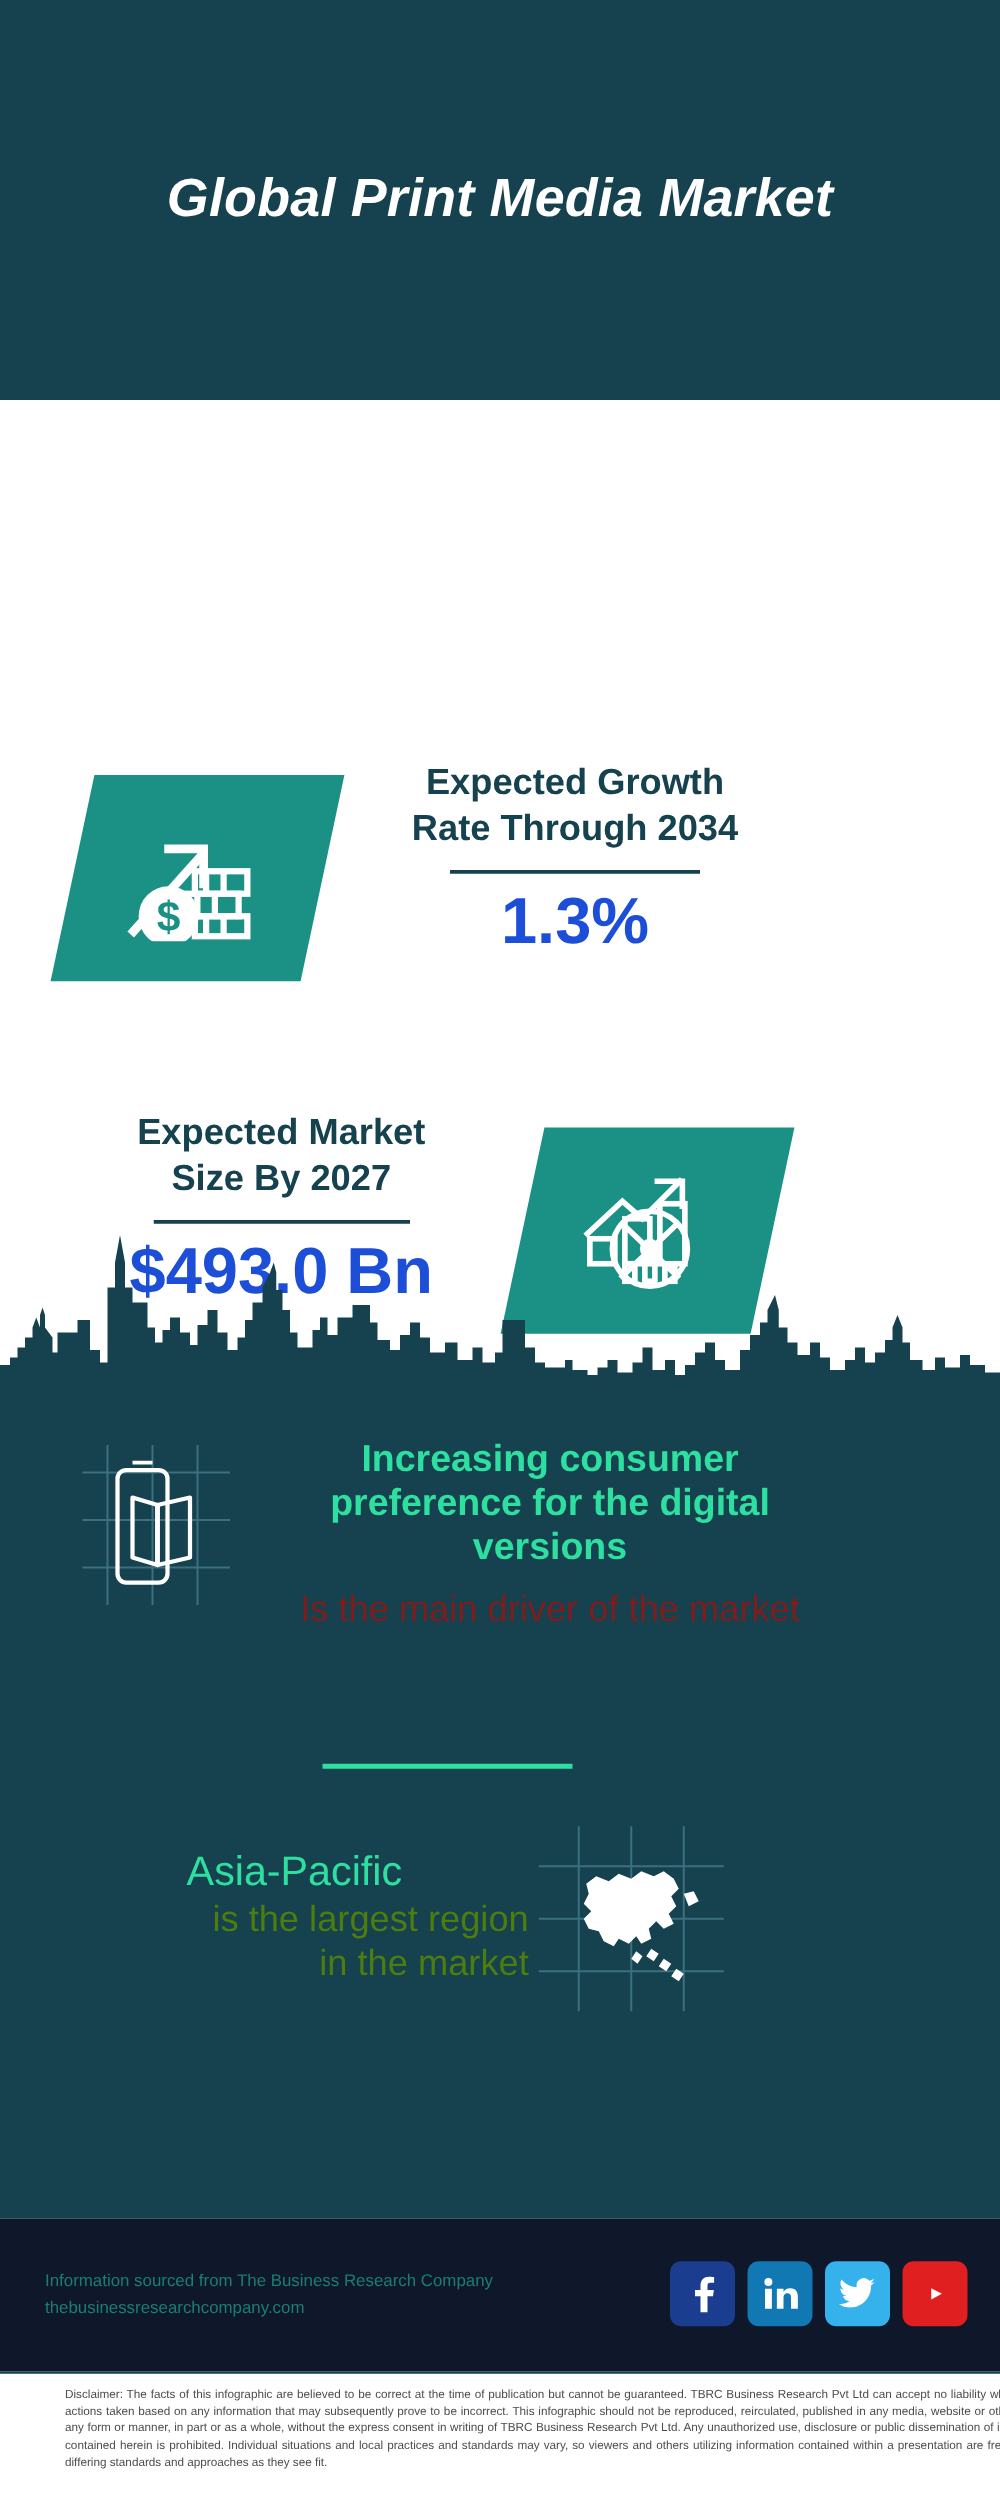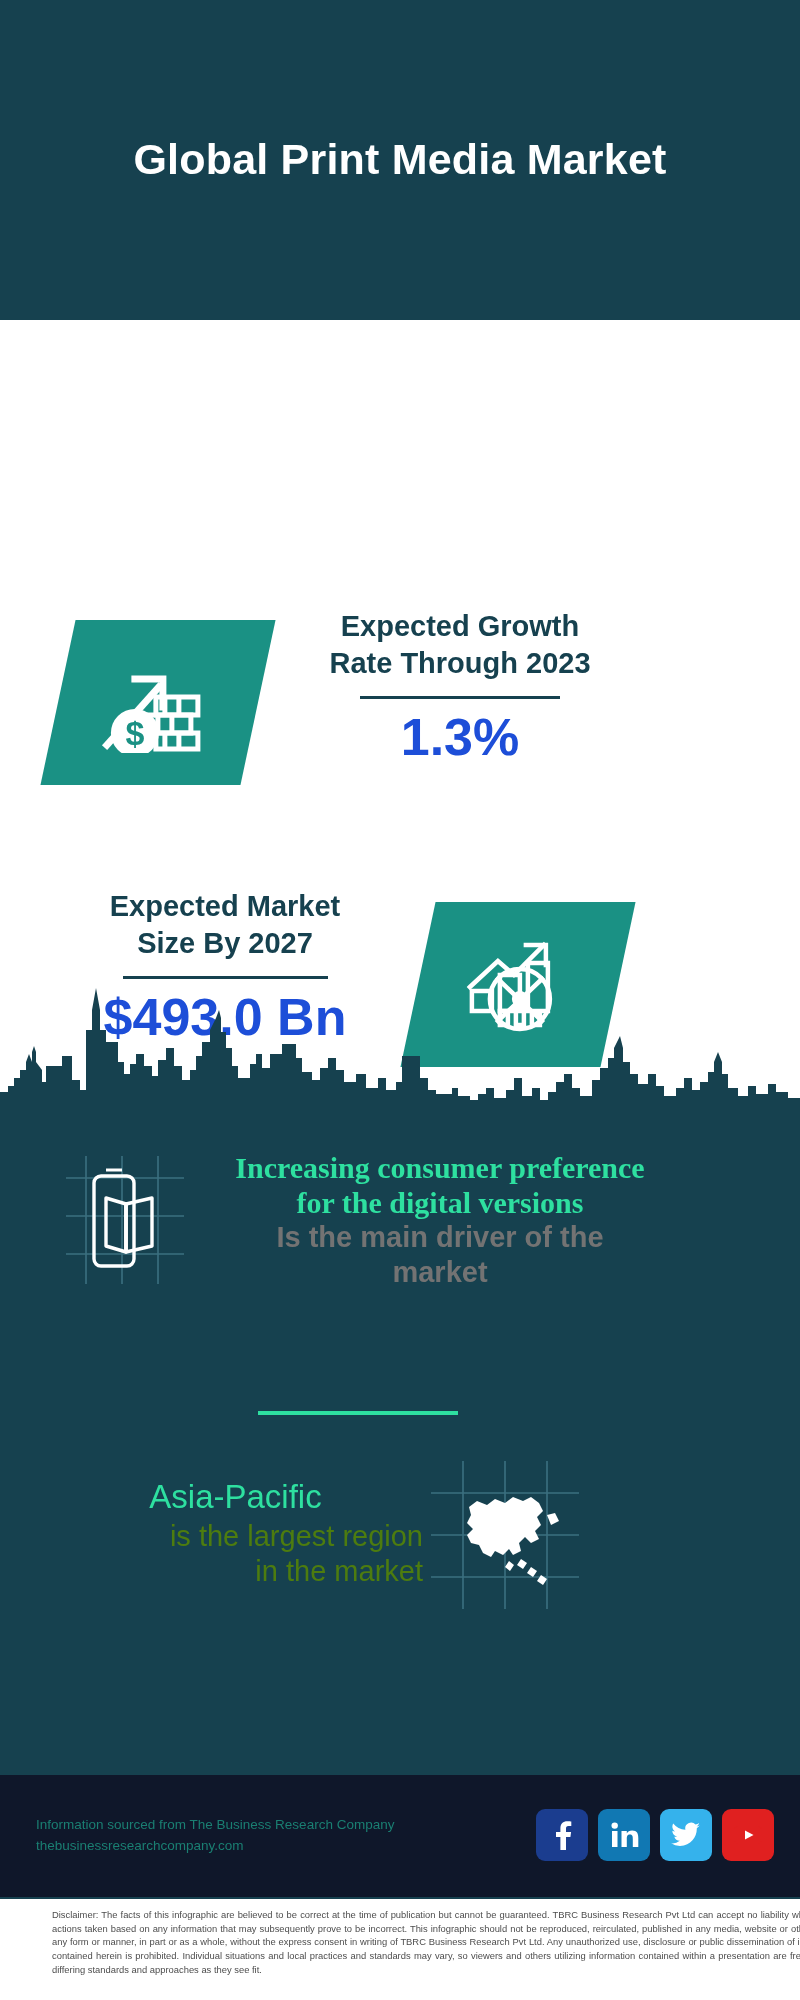--- a/index.html
+++ b/index.html
@@ -12,21 +12,21 @@
   .page { position:relative; width:800px; height:2000px; background:#fff; }
 
   
   .header {
     position:absolute; left:0; top:0; width:800px; height:320px;
     background:#16414f;
     display:flex; align-items:center; justify-content:center;
   }
   .header-title {
     color:#ffffff; font-size:43px; font-weight:bold; letter-spacing:.2px;
-    text-align:center; line-height:1.15;
+    text-align:center; line-height:1.15;font-style:italic;
   }
 
   
   .stats { position:absolute; left:0; top:320px; width:800px; height:650px; background:#fff; }
 
   .para-icon {
     position:absolute;
     background:#1a9184;
     transform:skewX(-12deg);
     display:flex; align-items:center; justify-content:center;
@@ -58,24 +58,24 @@
   .dark-body {
     position:absolute; left:0; top:130px; width:800px; height:675px;
     background:#16414f;
   }
 
   .grid-box { position:absolute; }
   .grid-box svg { display:block; }
 
   .driver { position:absolute; left:230px; top:1150px; width:420px; text-align:center; }
   .driver-main {
-    color:#2ee0a0; font-size:30px; font-weight:bold; line-height:1.17;font-family:Liberation Serif, serif;
+    color:#2ee0a0; font-size:30px; font-weight:bold; line-height:1.17;
   }
   .driver-sub {
-    color:#737373; font-size:29px; font-weight:bold; line-height:1.2; margin-top:0;
+    color:#7f1d1d; font-size:29px; font-weight:normal; line-height:1.2; margin-top:16px;
   }
 
   .green-rule {
     position:absolute; left:258px; top:1411px; width:200px; height:4px; background:#2ee0a0;
   }
 
   .region { position:absolute; left:48px; top:1478px; width:375px; text-align:center; }
   .region-main { color:#2ee0a0; font-size:33px; font-weight:normal; line-height:1.15; }
   .region-sub { color:#4d7c0f; font-size:29px; font-weight:normal; line-height:1.22; margin-top:3px;text-align:right; }
 
@@ -124,21 +124,21 @@
           <rect x="57" y="80" width="42" height="16"></rect>
           <path d="M66 44 L66 62 M80 44 L80 62 M59 62 L59 80 M73 62 L73 80 M66 80 L66 96 M80 80 L80 96"></path>
         </g>
         <circle cx="36" cy="80" r="24" fill="#ffffff"></circle>
         <text x="36" y="92" font-family="'Liberation Sans', sans-serif" font-size="34" font-weight="bold" fill="#1a9184" text-anchor="middle">$</text>
       </svg>
     </div>
 
     <div class="stat-block block1">
       <div class="stat-label">Expected Growth</div>
-      <div class="stat-label">Rate Through 2023</div>
+      <div class="stat-label">Rate Through 2034</div>
       <div class="stat-rule"></div>
       <div class="stat-value">1.3%</div>
     </div>
 
     <div class="stat-block block2">
       <div class="stat-label">Expected Market</div>
       <div class="stat-label">Size By 2027</div>
       <div class="stat-rule"></div>
       <div class="stat-value">$493.0 Bn</div>
     </div>

